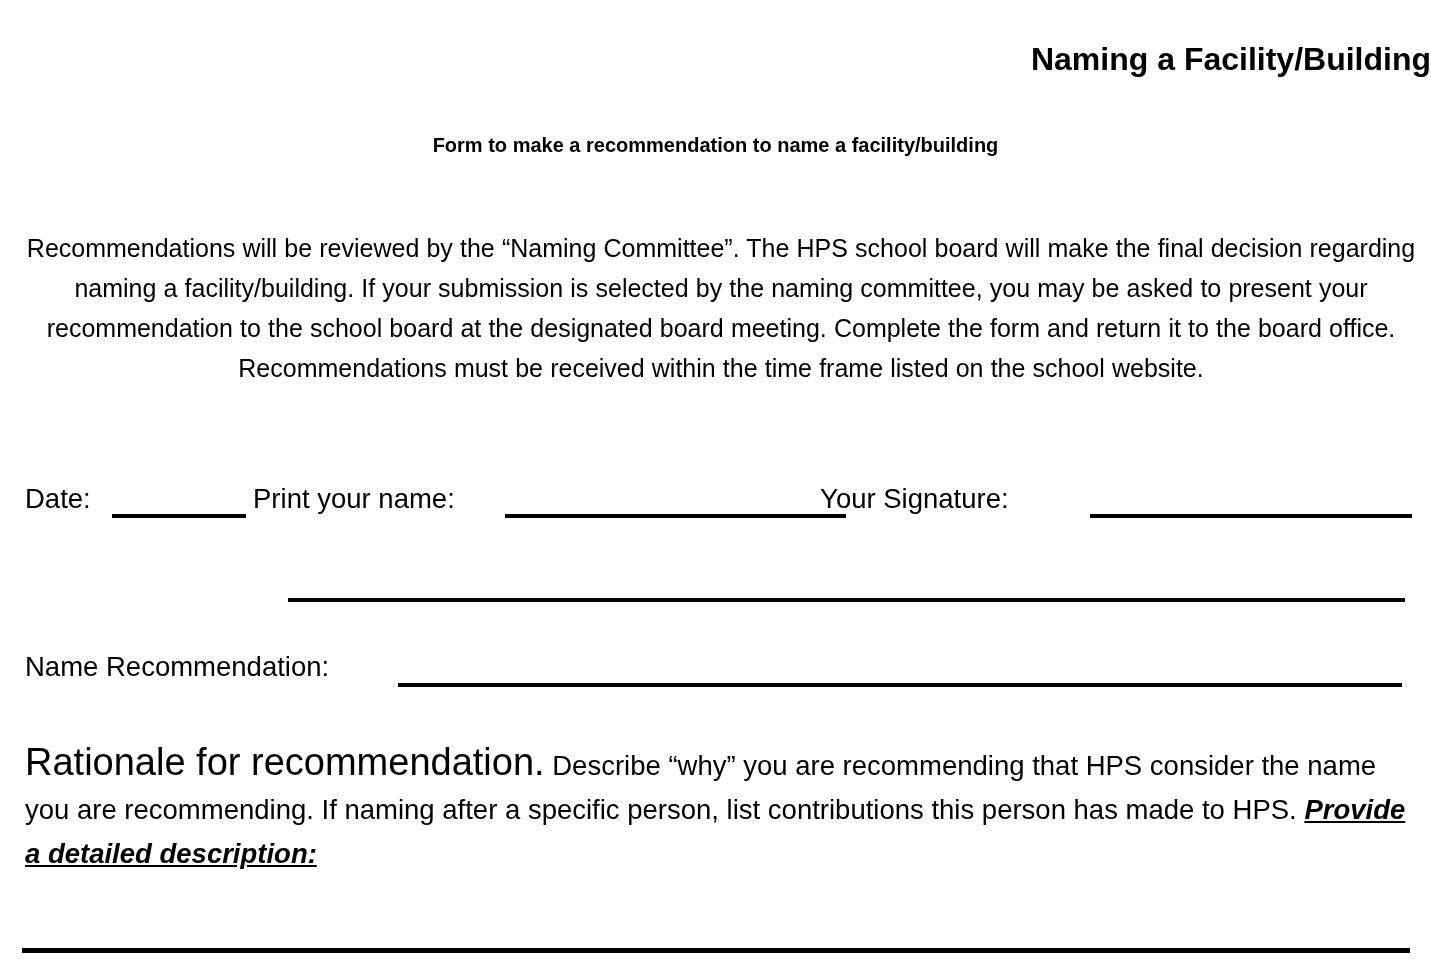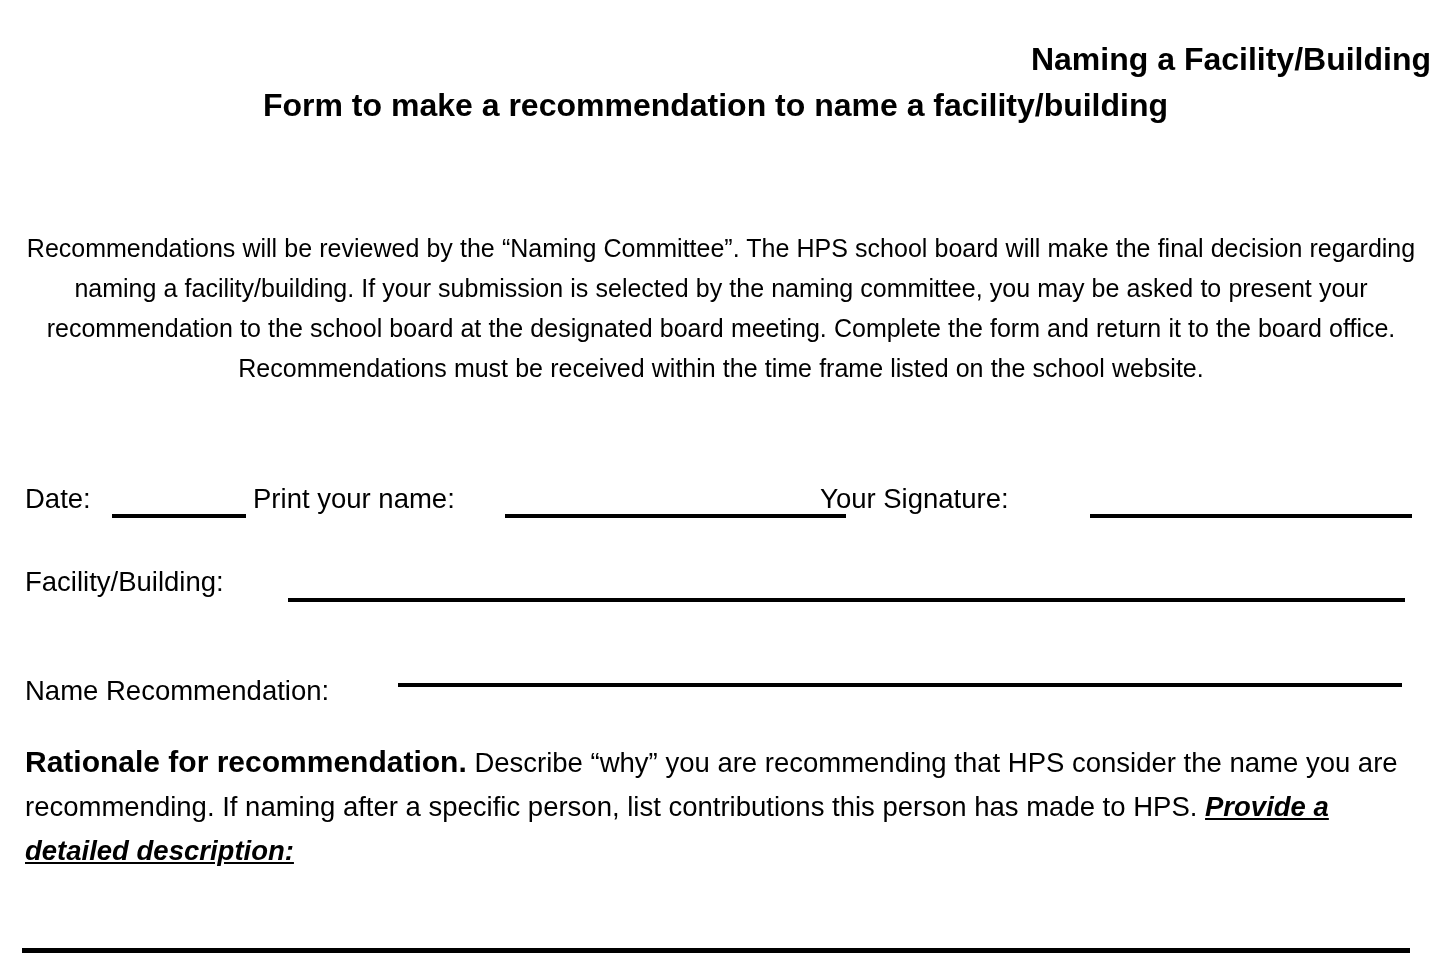--- a/index.html
+++ b/index.html
@@ -38,23 +38,24 @@
     line-height: 54px;
     letter-spacing: -0.2px;
   }
   .title-2 {
     font-size: 32px;
     font-weight: bold;
     line-height: 46px;
     text-align: right;
   }
   .title-3 {
-    font-size: 32px;
+    font-size: 20px;
     font-weight: bold;
     line-height: 46px;
+    margin-top: 40px;
   }
 
   
   .intro {
     position: absolute;
     left: 25px;
     top: 228px;
     width: 1392px;
     font-size: 25px;
     line-height: 40px;
@@ -66,21 +67,21 @@
   .field-row {
     position: absolute;
     left: 25px;
     font-size: 27.5px;
     font-weight: normal;
     white-space: nowrap;
     line-height: 34px;
   }
   .row-date      { top: 482px; }
   .row-facility  { top: 565px; }
-  .row-namerec   { top: 650px; margin-top: 24px; }
+  .row-namerec   { top: 650px; }
 
   .field-label {
     display: inline-block;
     vertical-align: baseline;
   }
 
   
   .rule {
     position: absolute;
     height: 4px;
@@ -97,22 +98,22 @@
   .rationale {
     position: absolute;
     left: 25px;
     top: 740px;
     width: 1392px;
     font-size: 27.5px;
     line-height: 44px;
     text-align: left;
   }
   .rationale-lead {
-    font-weight: bold;
-    font-size: 30px;
+    font-weight: normal;
+    font-size: 38px;
   }
   .rationale-emph {
     font-weight: bold;
     font-style: italic;
     text-decoration: underline;
     text-underline-offset: 2px;
   }
 </style>
 </head>
 <body>
@@ -131,24 +132,20 @@
     <span style="display:inline-block;width:147px;"></span>
     <span class="field-label">Print your name:</span>
     <span style="display:inline-block;width:350px;"></span>
     <span class="field-label">Your Signature:</span>
     <span style="display:inline-block;width:320px;"></span>
   </div>
   <div class="rule rule-date"></div>
   <div class="rule rule-printname"></div>
   <div class="rule rule-signature"></div>
 
-  <div class="field-row row-facility">
-    <span class="field-label">Facility/Building:</span>
-    <span style="display:inline-block;width:1120px;"></span>
-  </div>
   <div class="rule rule-facility"></div>
 
   <div class="field-row row-namerec">
     <span class="field-label">Name Recommendation:</span>
     <span style="display:inline-block;width:1005px;"></span>
   </div>
   <div class="rule rule-namerec"></div>
 
   <div class="rationale">
     <span class="rationale-lead">Rationale for recommendation.</span><span> Describe “why” you are recommending that HPS consider the name you are recommending. If naming after a specific person, list contributions this person has made to HPS. </span><span class="rationale-emph">Provide a detailed description:</span>

